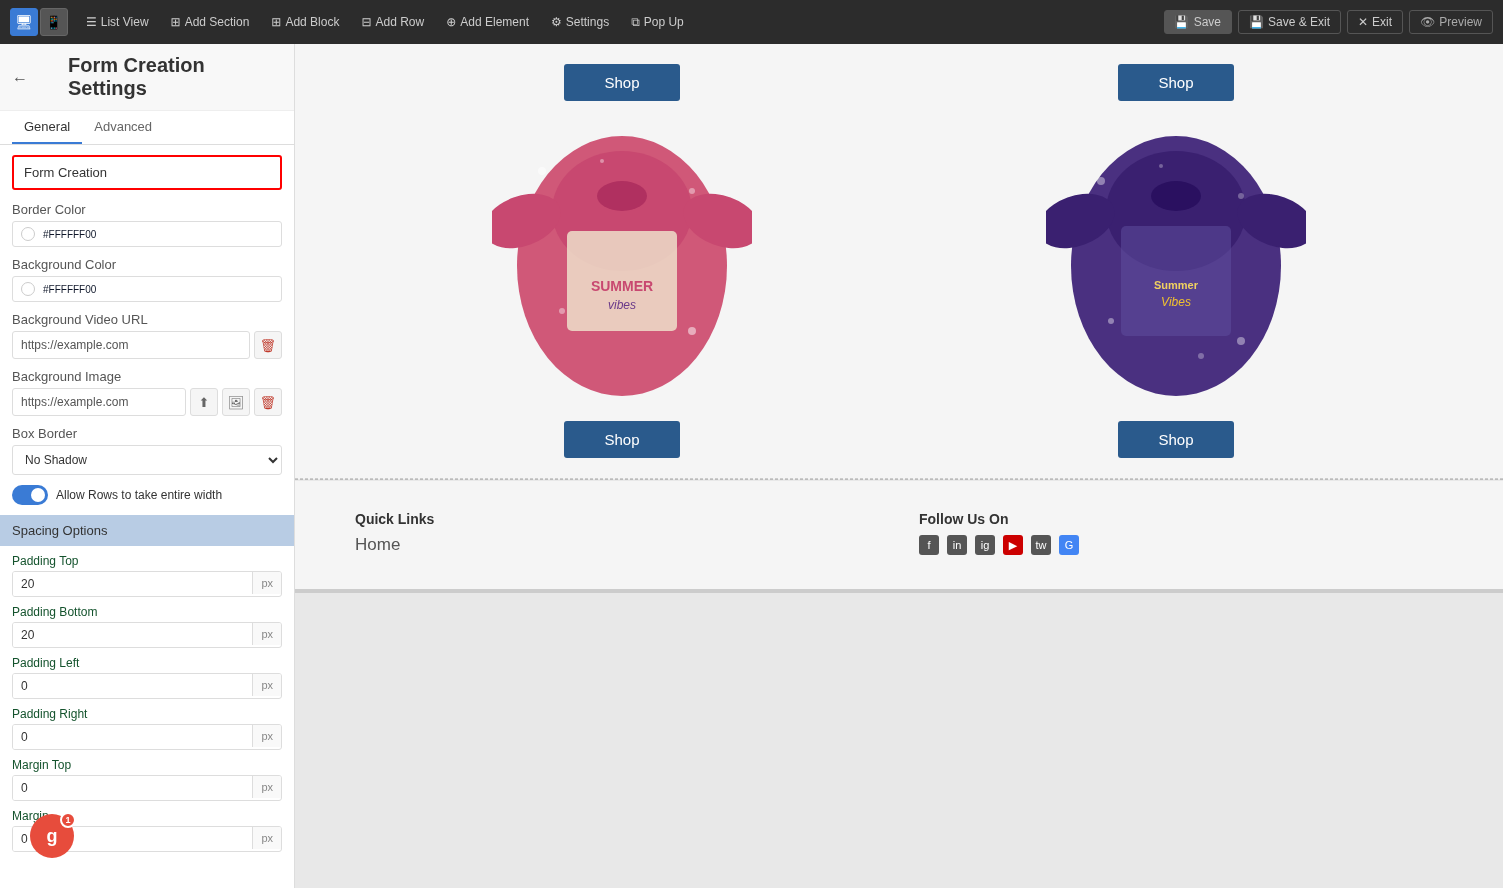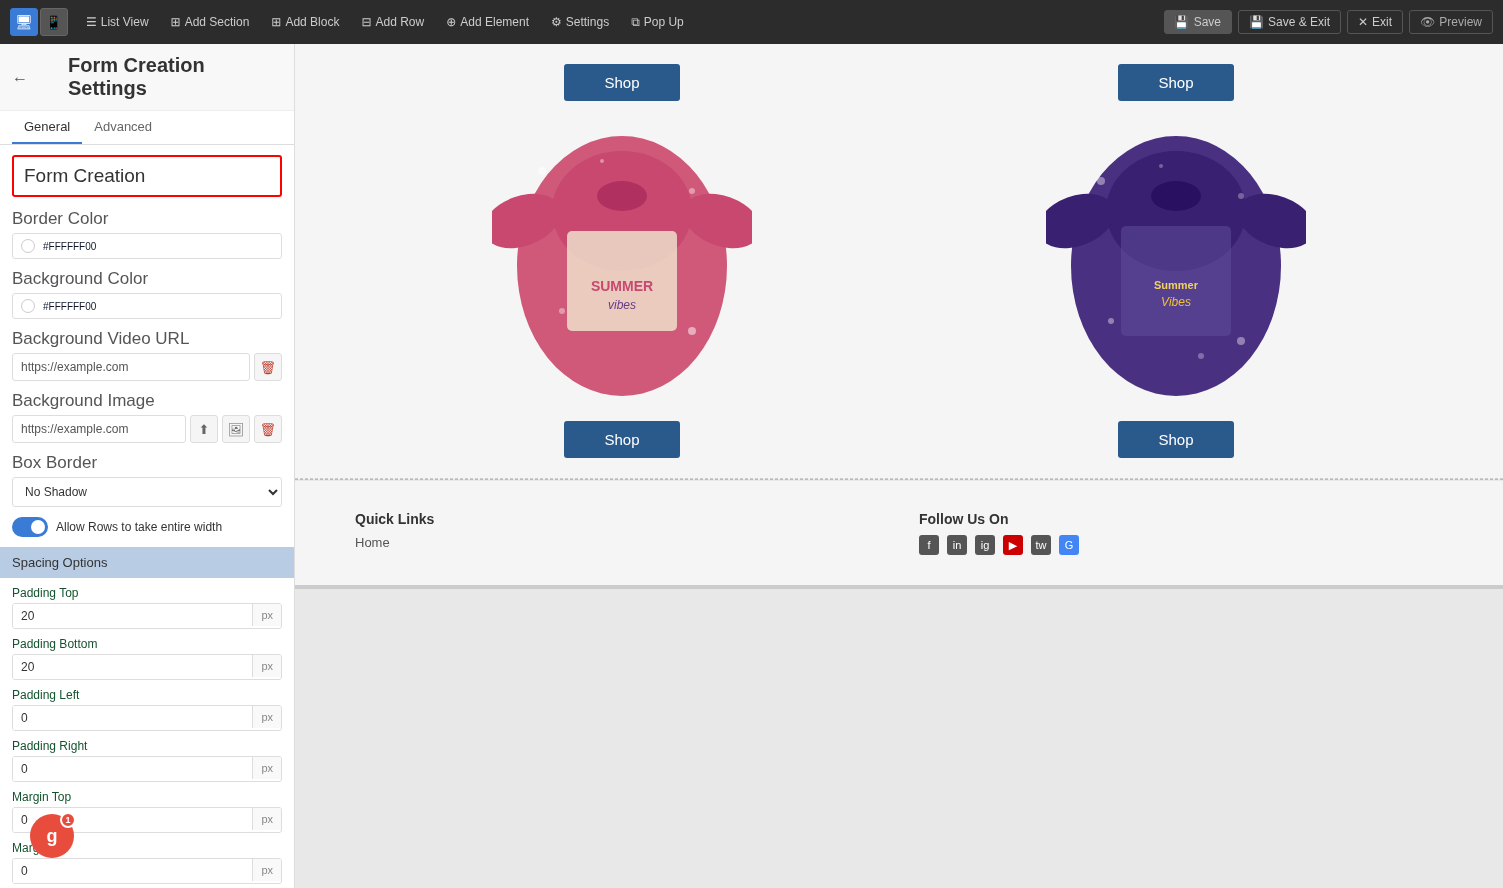--- a/index.html
+++ b/index.html
@@ -129,27 +129,27 @@
       border: 2px solid red;
       border-radius: 3px;
       margin-bottom: 12px;
       padding: 2px;
     }
     .form-name-input {
       width: 100%;
       border: none;
       outline: none;
       padding: 6px 8px;
-      font-size: 19px;
+      font-size: 13px;
       color: #333;
     }
 
     
     .field-label {
-      font-size: 17px;
+      font-size: 13px;
       color: #555;
       margin-bottom: 4px;
       margin-top: 10px;
     }
 
     .color-field {
       display: flex;
       align-items: center;
       border: 1px solid #ddd;
       border-radius: 3px;
@@ -347,21 +347,21 @@
 
     .footer-col-title {
       font-size: 14px;
       font-weight: bold;
       color: #333;
       margin-bottom: 8px;
     }
 
     .footer-link {
       color: #555;
-      font-size: 13px;
+      font-size: 17px;
       display: block;
       margin-bottom: 4px;
     }
 
     .social-icons {
       display: flex;
       gap: 8px;
       margin-top: 6px;
     }
 

